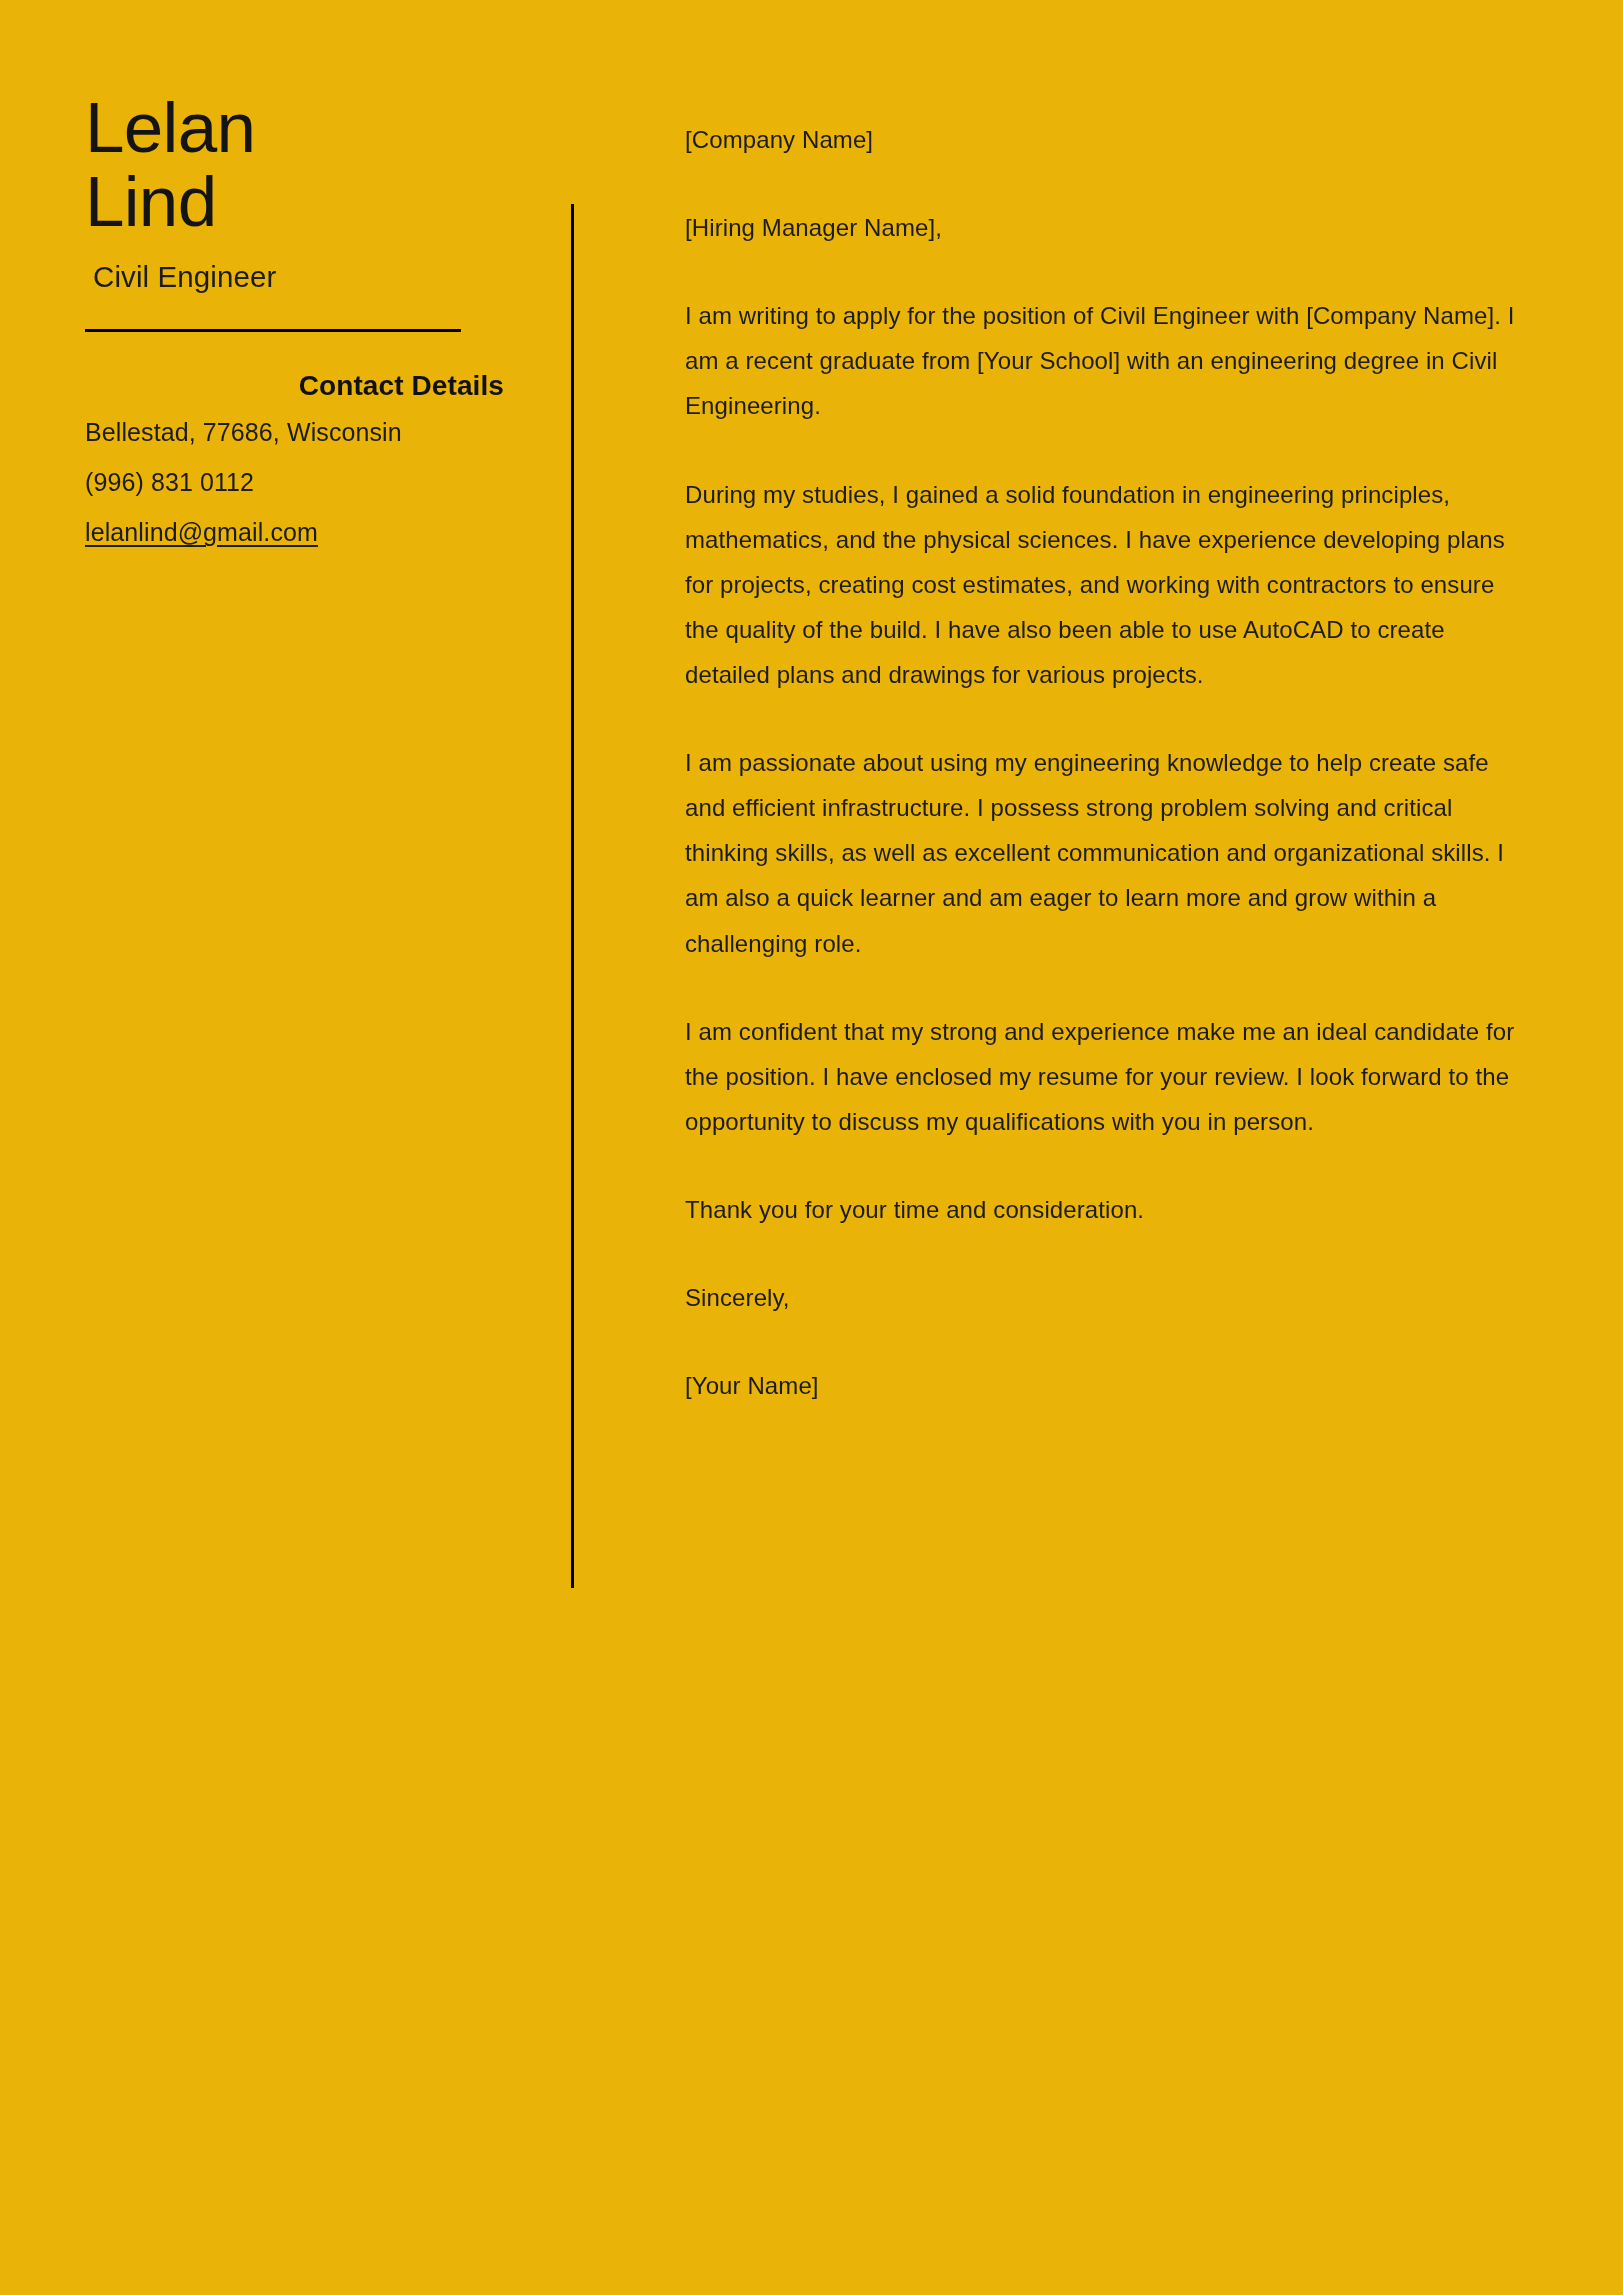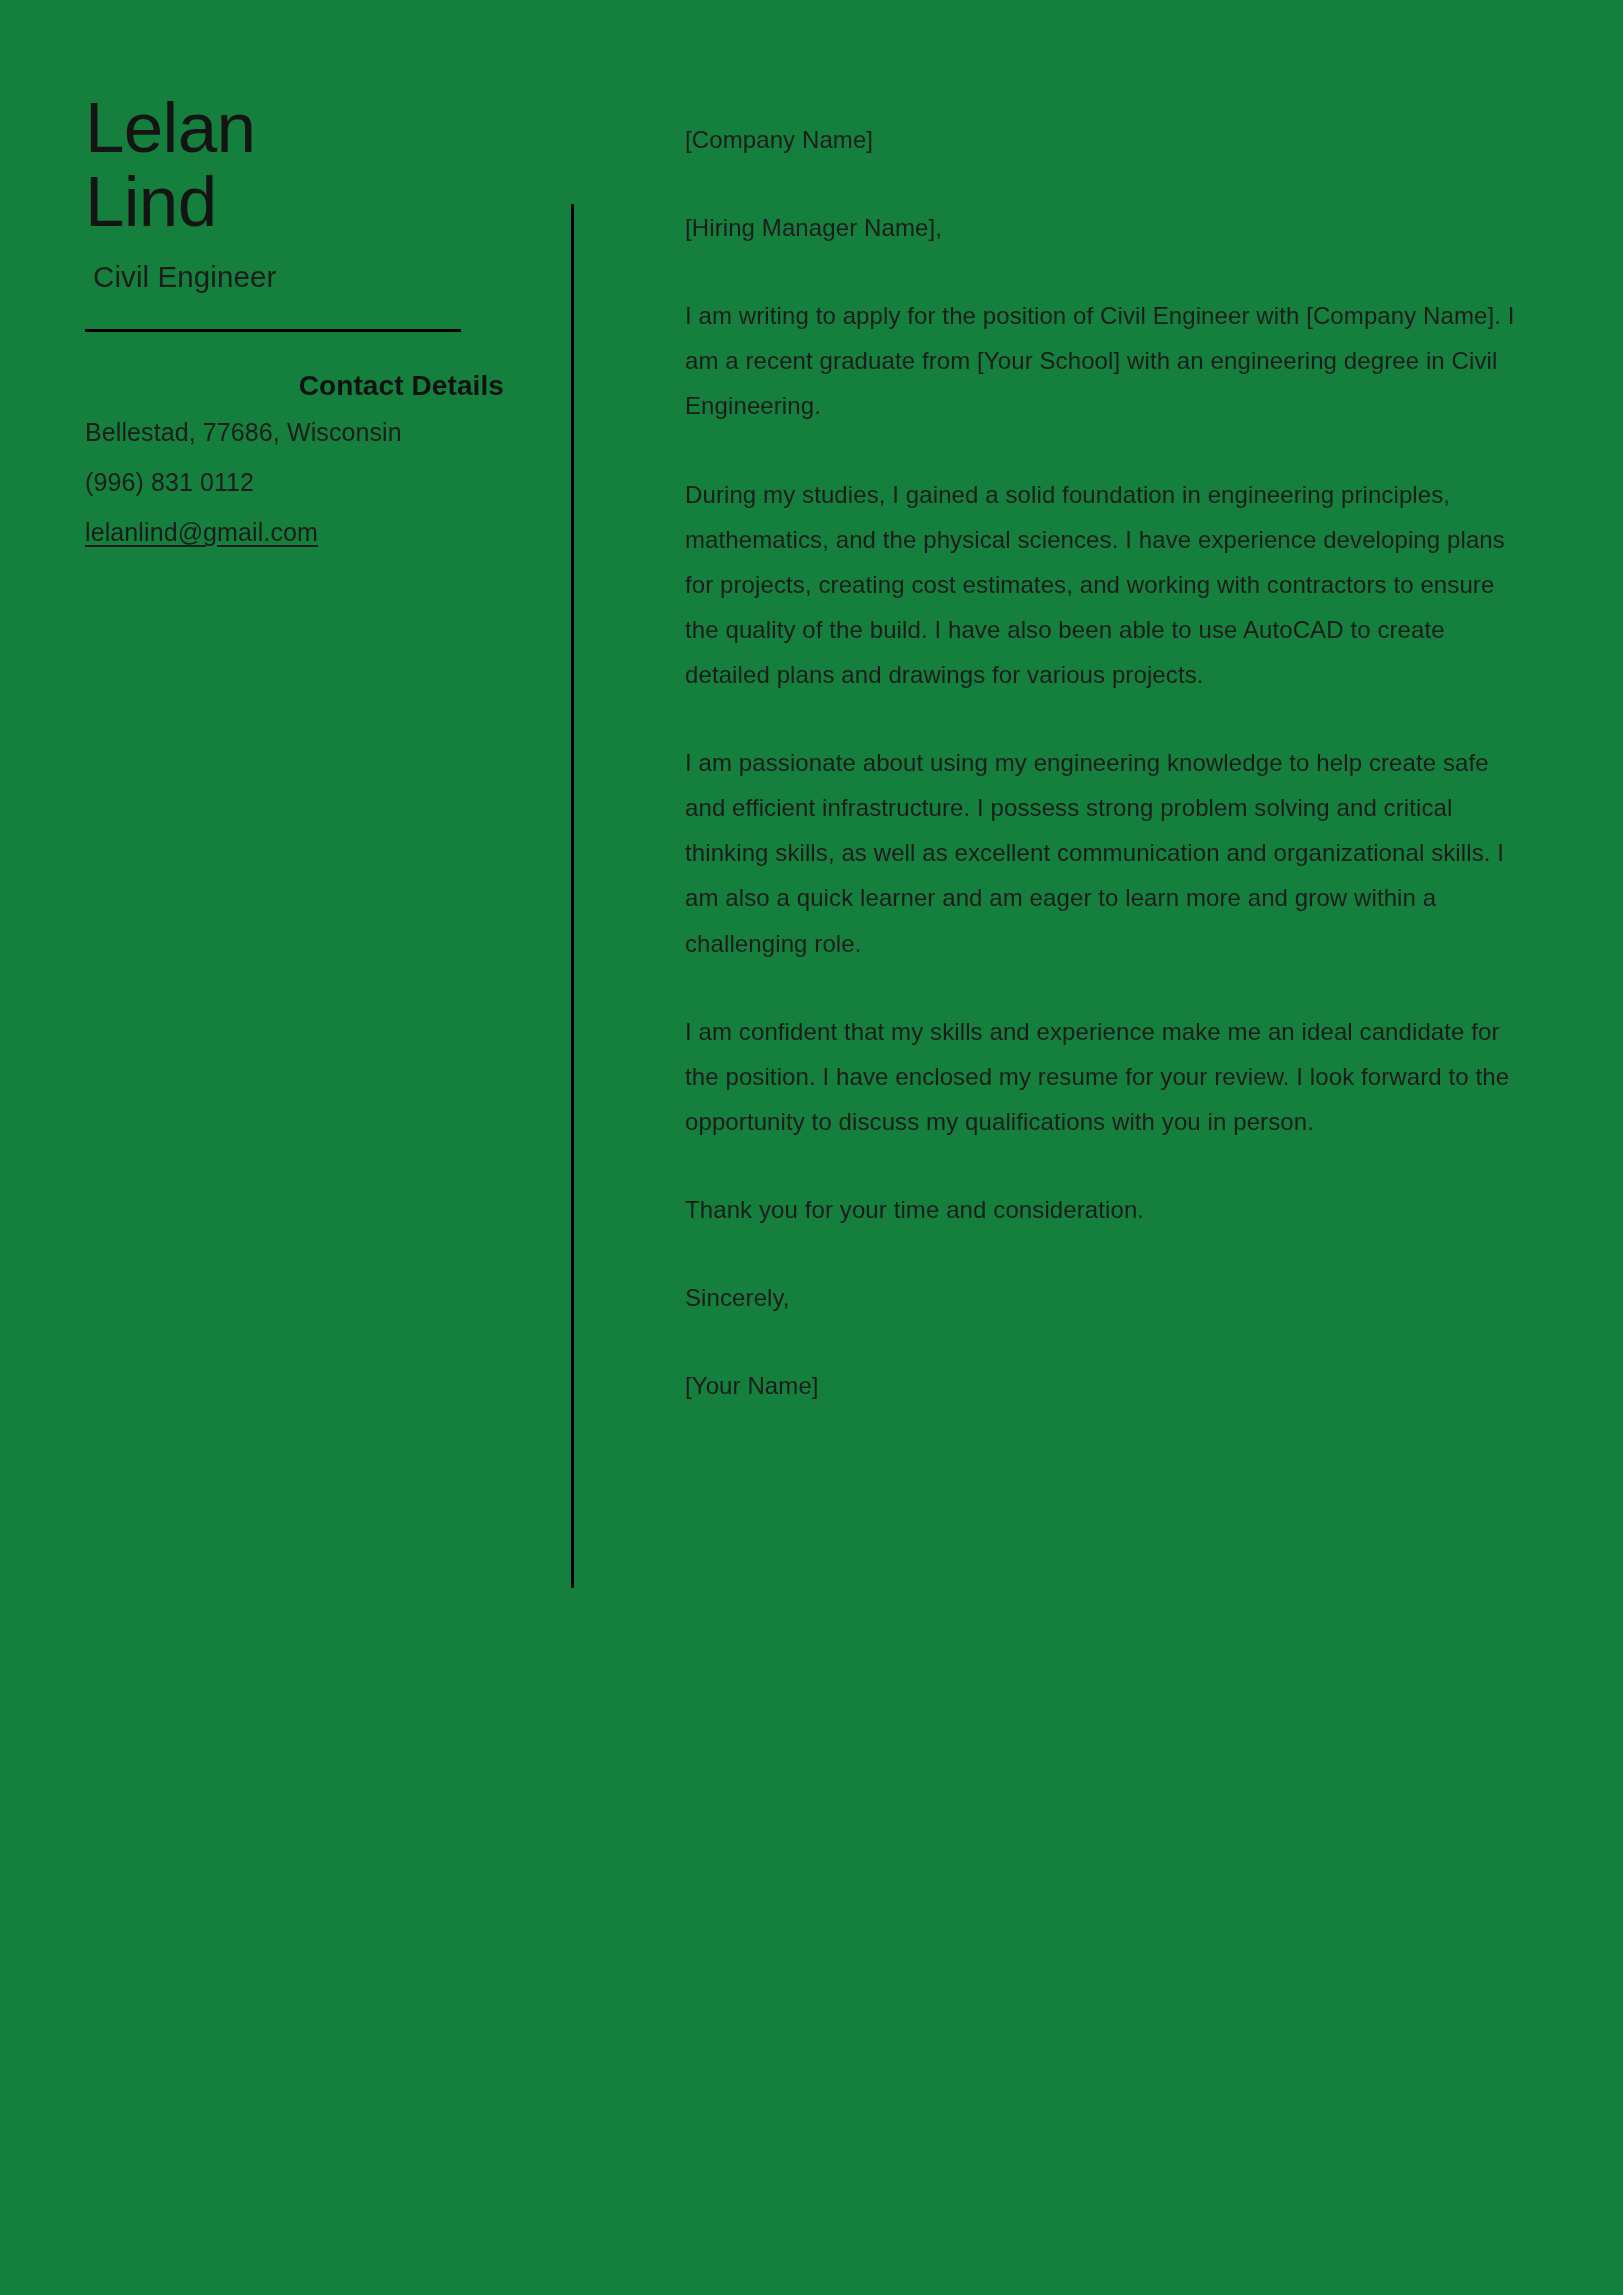--- a/index.html
+++ b/index.html
@@ -5,21 +5,21 @@
   html, body {
     margin: 0;
     padding: 0;
     background: #ffffff;
   }
 
   .page {
     position: relative;
     width: 1623px;
     height: 2295px;
-    background: #15803d;
+    background: #eab308;
     font-family: "Liberation Sans", sans-serif;
     color: #1a1a1a;
     overflow: hidden;
   }
 
   
   .left-col {
     position: absolute;
     left: 85px;
     top: 92px;
@@ -152,20 +152,20 @@
   </div>
 
   <div class="divider-v"></div>
 
   <div class="letter">
     <p>[Company Name]</p>
     <p>[Hiring Manager Name],</p>
     <p>I am writing to apply for the position of Civil Engineer with [Company Name]. I am a recent graduate from [Your School] with an engineering degree in Civil Engineering.</p>
     <p>During my studies, I gained a solid foundation in engineering principles, mathematics, and the physical sciences. I have experience developing plans for projects, creating cost estimates, and working with contractors to ensure the quality of the build. I have also been able to use AutoCAD to create detailed plans and drawings for various projects.</p>
     <p>I am passionate about using my engineering knowledge to help create safe and efficient infrastructure. I possess strong problem solving and critical thinking skills, as well as excellent communication and organizational skills. I am also a quick learner and am eager to learn more and grow within a challenging role.</p>
-    <p>I am confident that my skills and experience make me an ideal candidate for the position. I have enclosed my resume for your review. I look forward to the opportunity to discuss my qualifications with you in person.</p>
+    <p>I am confident that my strong and experience make me an ideal candidate for the position. I have enclosed my resume for your review. I look forward to the opportunity to discuss my qualifications with you in person.</p>
     <p>Thank you for your time and consideration.</p>
     <p>Sincerely,</p>
     <p>[Your Name]</p>
   </div>
 
 </div>
 
 
 </body></html>

